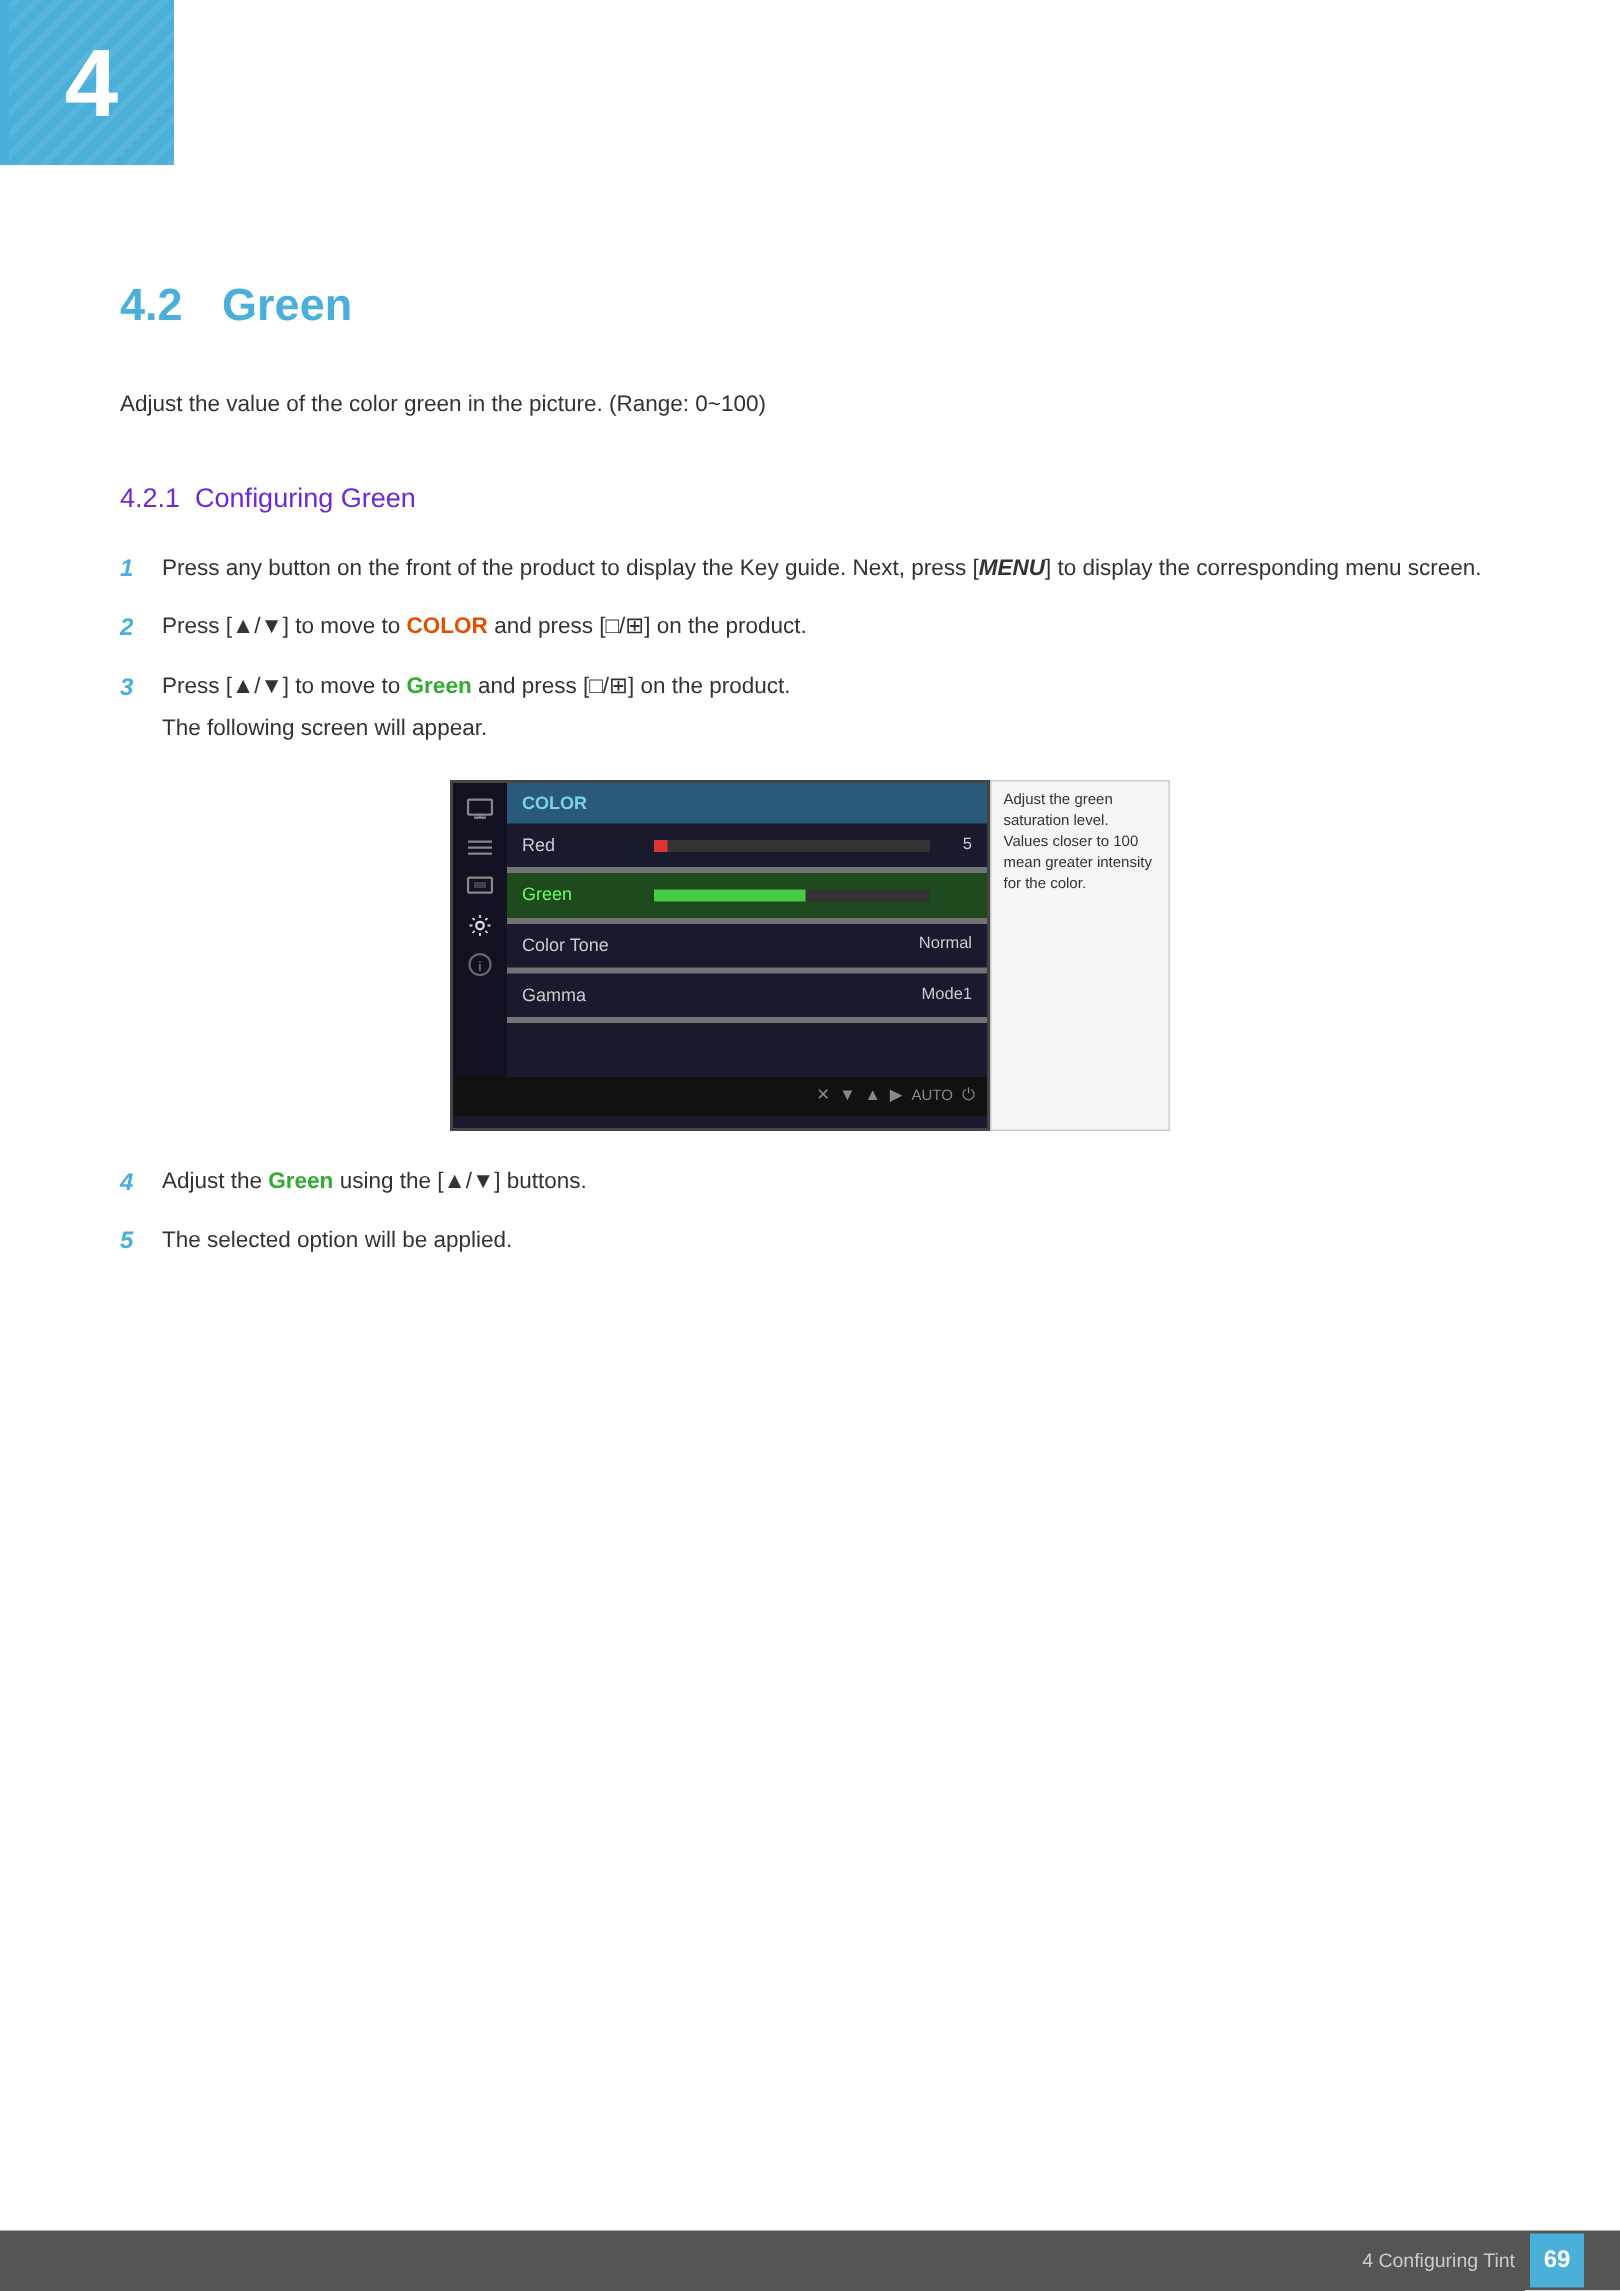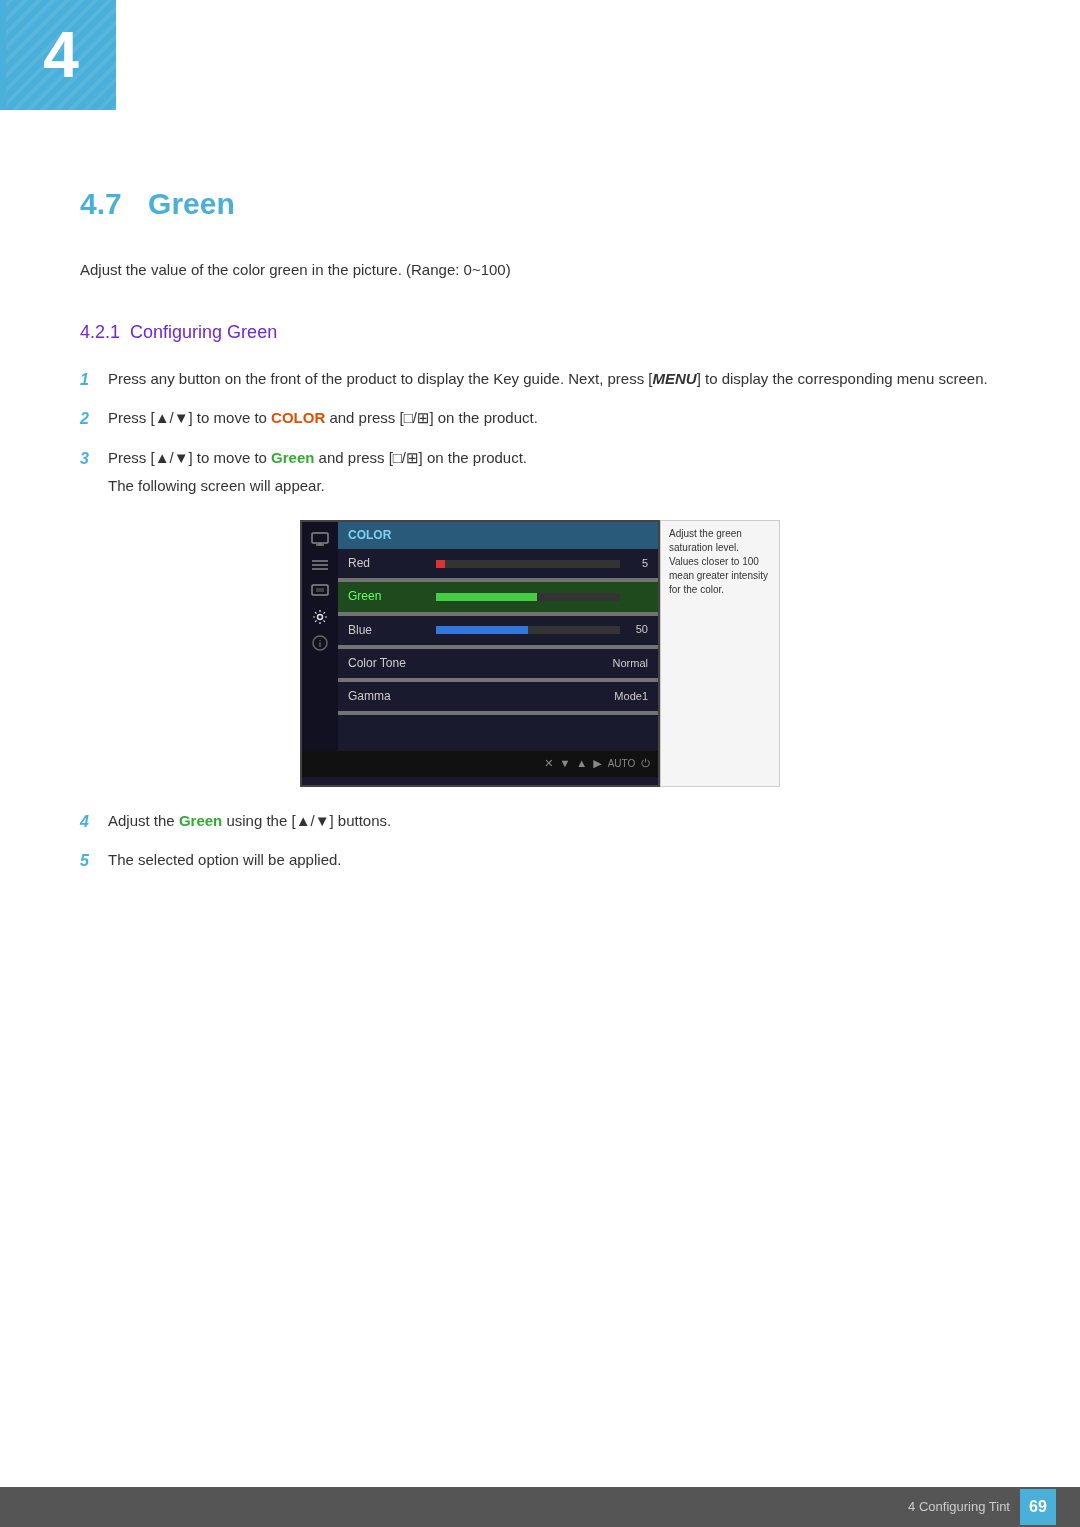--- a/index.html
+++ b/index.html
@@ -286,21 +286,21 @@
 <body>
 
 <div class="chapter-header">
   <div class="chapter-number-block">
     <span>4</span>
   </div>
 </div>
 
 <div class="content">
   <h2 class="section-heading">
-    <span class="section-number">4.7</span>
+    <span class="section-number">4.2</span>
     <span>Green</span>
   </h2>
 
   <p class="description-text">Adjust the value of the color green in the picture. (Range: 0~100)</p>
 
   <h3 class="subsection-heading">
     <span>4.2.1</span>&nbsp;
     <span>Configuring Green</span>
   </h3>
 
@@ -380,27 +380,20 @@
               </div>
 
               <div class="menu-row highlighted">
                 <span class="menu-row-label">Green</span>
                 <div class="menu-row-bar-container">
                   <div class="menu-row-bar-fill" style="background:#44cc44; width:55%;"></div>
                 </div>
                 <span class="menu-row-value"></span>
               </div>
 
-              <div class="menu-row">
-                <span class="menu-row-label">Blue</span>
-                <div class="menu-row-bar-container">
-                  <div class="menu-row-bar-fill" style="background:#3377dd; width:50%;"></div>
-                </div>
-                <span class="menu-row-value">50</span>
-              </div>
 
               <div class="menu-row">
                 <span class="menu-row-label">Color Tone</span>
                 <span class="menu-row-text-value">Normal</span>
               </div>
 
               <div class="menu-row">
                 <span class="menu-row-label">Gamma</span>
                 <span class="menu-row-text-value">Mode1</span>
               </div>

